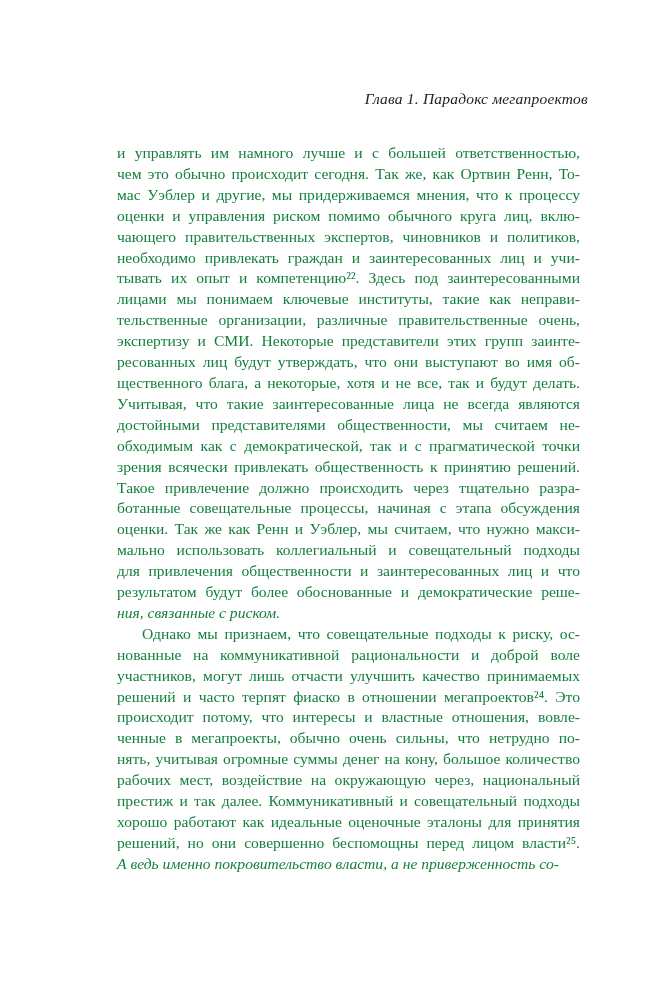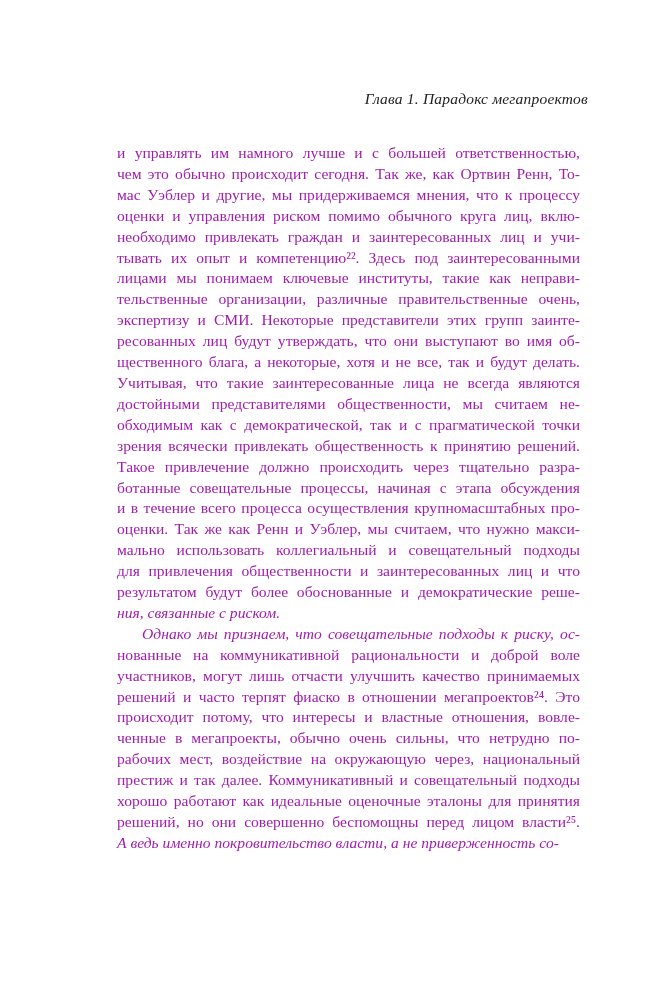--- a/index.html
+++ b/index.html
@@ -32,29 +32,28 @@
     left: 85px;
     width: 495px;
   }
   .line {
     font-size: 15.6px;
     line-height: 20.92px;
     height: 20.92px;
     white-space: normal;
     text-align: justify;
     text-align-last: justify;
-    color: #a21caf;
+    color: #15803d;
   }
   .line.para-end {
     text-align-last: left;
     font-style: italic;
   }
   .line.indent {
     text-indent: 25px;
-    font-style: italic;
   }
   .page-number {
     position: absolute;
     top: 905px;
     left: 85px;
     width: 495px;
     text-align: right;
     font-size: 15.5px;
     color: #222222;
   }
@@ -63,45 +62,46 @@
 <body>
 
 <div class="page">
   <div class="running-header">Глава 1. Парадокс мегапроектов</div>
 
   <div class="body-text" id="body-text">
       <div class="line">и управлять им намного лучше и с большей ответственностью,</div>
       <div class="line">чем это обычно происходит сегодня. Так же, как Ортвин Ренн, То-</div>
       <div class="line">мас Уэблер и другие, мы придерживаемся мнения, что к процессу</div>
       <div class="line">оценки и управления риском помимо обычного круга лиц, вклю-</div>
+      <div class="line">чающего правительственных экспертов, чиновников и политиков,</div>
       <div class="line">необходимо привлекать граждан и заинтересованных лиц и учи-</div>
       <div class="line">тывать их опыт и компетенцию²². Здесь под заинтересованными</div>
       <div class="line">лицами мы понимаем ключевые институты, такие как неправи-</div>
       <div class="line">тельственные организации, различные правительственные очень,</div>
       <div class="line">экспертизу и СМИ. Некоторые представители этих групп заинте-</div>
       <div class="line">ресованных лиц будут утверждать, что они выступают во имя об-</div>
       <div class="line">щественного блага, а некоторые, хотя и не все, так и будут делать.</div>
       <div class="line">Учитывая, что такие заинтересованные лица не всегда являются</div>
       <div class="line">достойными представителями общественности, мы считаем не-</div>
       <div class="line">обходимым как с демократической, так и с прагматической точки</div>
       <div class="line">зрения всячески привлекать общественность к принятию решений.</div>
       <div class="line">Такое привлечение должно происходить через тщательно разра-</div>
       <div class="line">ботанные совещательные процессы, начиная с этапа обсуждения</div>
-      <div class="line">и в течение всего процесса осуществления крупномасштабных про-</div>
       <div class="line">оценки. Так же как Ренн и Уэблер, мы считаем, что нужно макси-</div>
       <div class="line">мально использовать коллегиальный и совещательный подходы</div>
       <div class="line">для привлечения общественности и заинтересованных лиц и что</div>
       <div class="line">результатом будут более обоснованные и демократические реше-</div>
       <div class="line para-end">ния, связанные с риском.</div>
       <div class="line indent">Однако мы признаем, что совещательные подходы к риску, ос-</div>
       <div class="line">нованные на коммуникативной рациональности и доброй воле</div>
       <div class="line">участников, могут лишь отчасти улучшить качество принимаемых</div>
       <div class="line">решений и часто терпят фиаско в отношении мегапроектов²⁴. Это</div>
       <div class="line">происходит потому, что интересы и властные отношения, вовле-</div>
       <div class="line">ченные в мегапроекты, обычно очень сильны, что нетрудно по-</div>
+      <div class="line">нять, учитывая огромные суммы денег на кону, большое количество</div>
       <div class="line">рабочих мест, воздействие на окружающую через, национальный</div>
       <div class="line">престиж и так далее. Коммуникативный и совещательный подходы</div>
       <div class="line">хорошо работают как идеальные оценочные эталоны для принятия</div>
       <div class="line">решений, но они совершенно беспомощны перед лицом власти²⁵.</div>
       <div class="line para-end">А ведь именно покровительство власти, а не приверженность со-</div>
     </div>
 
 </div>
 
 </body></html>

